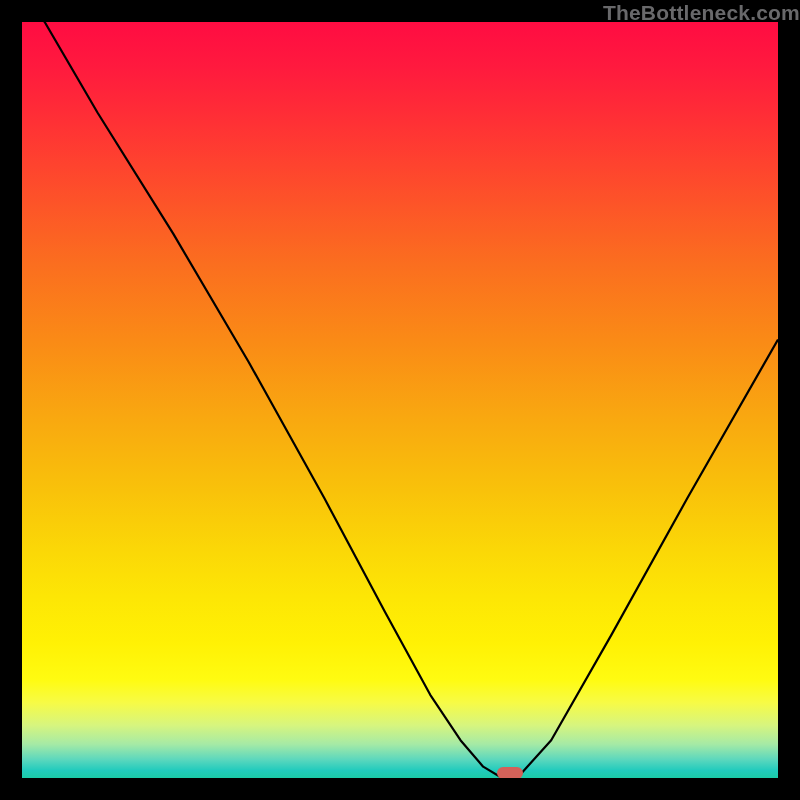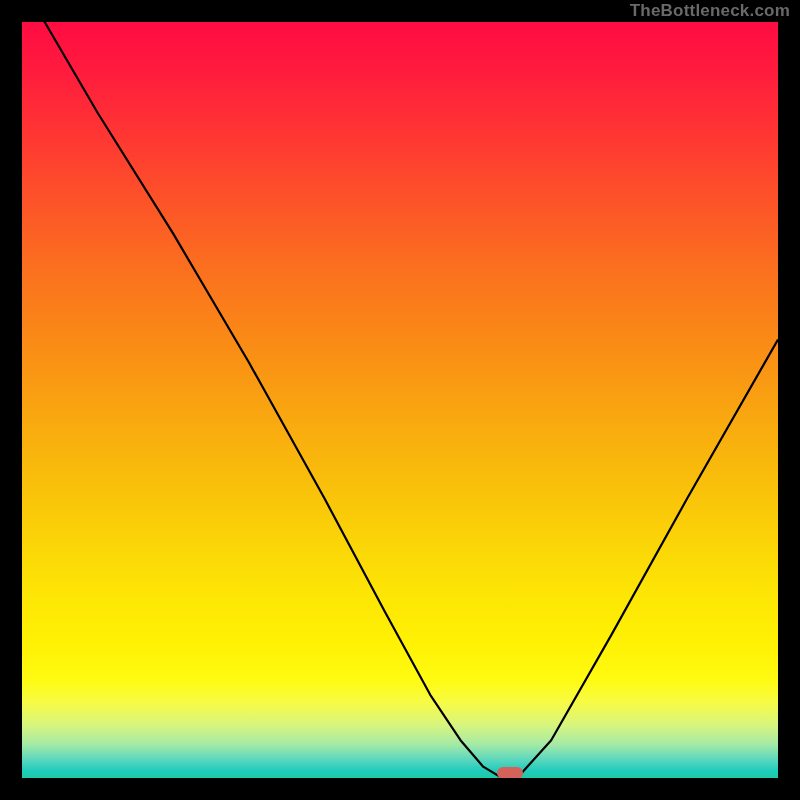--- a/index.html
+++ b/index.html
@@ -65,23 +65,23 @@
     position: absolute;
     width: 26px;
     height: 12px;
     border-radius: 6px;
     background: #d4625a;
     transform: translate(-50%, -50%);
   }
   .attribution {
     position: absolute;
     top: 1px;
-    right: 10px;
+    right: 0;
     font-family: Arial, Helvetica, sans-serif;
-    font-size: 17px;
+    font-size: 21px;
     font-weight: 600;
     color: #69696b;
     letter-spacing: 0.2px;
   }
 </style>
 </head>
 <body>
 
 <div class="chart-container">
 

